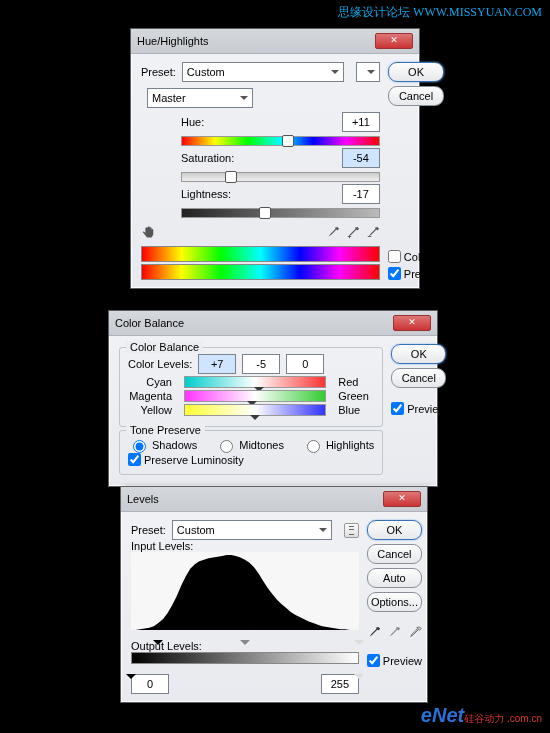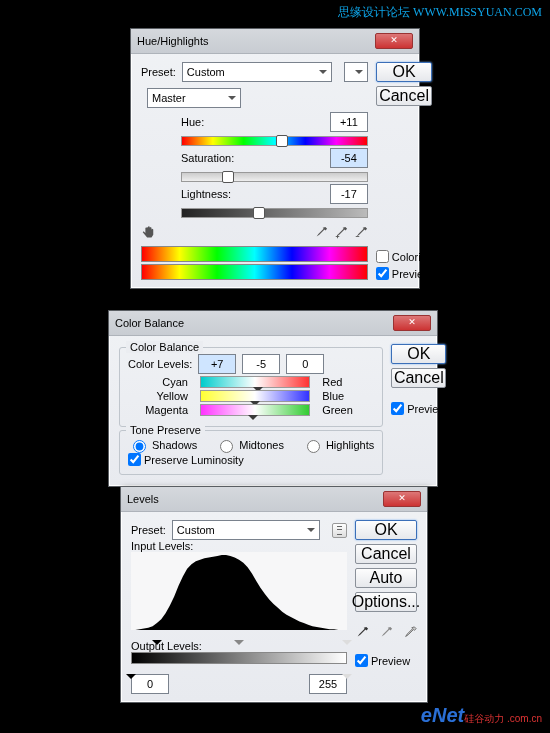--- a/index.html
+++ b/index.html
@@ -2,42 +2,42 @@
 <html><head>
 <meta charset="utf-8">
 <style>
 body{margin:0;background:#000;font-family:Tahoma,Arial,sans-serif;font-size:11px;color:#000;width:550px;height:733px;position:relative;overflow:hidden}
 .dialog{position:absolute;background:linear-gradient(#f0f2f5,#e8eaef);border:1px solid #5a5e63;box-shadow:0 0 0 1px #fff inset,2px 2px 6px rgba(0,0,0,.5)}
 .titlebar{height:18px;background:linear-gradient(#d5d8dd,#c8ccd2);padding:3px 6px;font-size:11px;display:flex;justify-content:space-between;align-items:center;border-bottom:1px solid #aeb3ba}
 .closebtn{width:36px;height:14px;background:linear-gradient(#d77,#c33);border:1px solid #933;border-radius:2px;color:#fff;font-size:9px;text-align:center;line-height:12px}
 .body{padding:8px 10px;display:flex;gap:8px}
 .left{flex:1}
 .right{width:62px;display:flex;flex-direction:column;gap:4px}
-.btn{height:18px;background:linear-gradient(#fdfdfd,#e6e8ec);border:1px solid #8a9099;border-radius:2px;font-size:16px;display:flex;align-items:center;justify-content:center;cursor:pointer}
+.btn{height:18px;background:linear-gradient(#fdfdfd,#e6e8ec);border:1px solid #8a9099;border-radius:9px;font-size:11px;display:flex;align-items:center;justify-content:center;cursor:pointer}
 .btn.primary{border:1px solid #3b6fb8;box-shadow:0 0 2px #6faaf0}
 .row{display:flex;align-items:center;gap:6px;margin:0 0}
 .lbl{font-size:11px}
-select,.sel{height:18px;background:#fff;border:1px solid #7a828d;font-size:11px;padding:0 14px 0 4px;appearance:none;position:relative}
+select,.sel{height:18px;background:#fff;border:1px solid #7a828d;font-size:11px;padding:0 26px 0 4px;appearance:none;position:relative}
 .sel{display:inline-flex;align-items:center}
 .sel::after{content:"";position:absolute;right:4px;top:7px;border:4px solid transparent;border-top-color:#555}
 .num{width:32px;height:16px;background:#fff;border:1px solid #7a828d;text-align:center;font-size:11px}
 .num.hl{background:#cfe5ff}
 .slider{height:12px;position:relative;margin:2px 0}
 .track{height:8px;background:linear-gradient(#ccc,#eee);border:1px solid #999;position:absolute;left:0;right:0;top:2px}
 .hue-track{background:linear-gradient(90deg,red,#ff0,#0f0,#0ff,#00f,#f0f,red)}
 .thumb{width:10px;height:10px;background:#fff;border:1px solid #555;border-radius:2px;position:absolute;top:1px;transform:translateX(-50%)}
 .tri{width:0;height:0;border:5px solid transparent;border-top-color:#3a3a3a;position:absolute;top:10px;transform:translateX(-50%)}
 .spectrum{height:14px;background:linear-gradient(90deg,red,#ff0,#0f0,#0ff,#00f,#f0f,red);border:1px solid #888;margin-top:6px}
 .group{border:1px solid #bfc5cc;border-radius:3px;padding:6px 8px 8px;margin:3px 0;position:relative}
 .group>.gtitle{position:absolute;top:-7px;left:6px;background:#ebedf1;padding:0 4px;font-size:11px}
 .chk{display:flex;align-items:center;gap:3px;font-size:11px}
 .chk input{margin:0}
 .ico{width:14px;height:14px;color:#555}
 .eyedrop{display:inline-flex;gap:6px}
-.cb-row{display:flex;align-items:flex-end;gap:12px;margin:2px 16px;font-size:11px}
+.cb-row{display:flex;align-items:flex-end;gap:12px;margin:2px 0;font-size:11px}
 .cb-lbl-l{width:44px;text-align:right}
 .cb-lbl-r{width:36px}
 .cb-track{flex:1;height:10px;border:1px solid #999;position:relative}
 .histo{height:78px;background:#f7f7f8;border:none;position:relative;overflow:hidden}
 .histo svg{width:100%;height:100%}
 .outgrad{height:10px;background:linear-gradient(90deg,#000,#fff);border:1px solid #888}
 .radio{display:flex;align-items:center;gap:3px;font-size:11px}
 .watermark1{position:absolute;top:4px;right:8px;color:#0ea5e9;font-size:12px;font-family:Liberation Serif, serif}
 .watermark2{position:absolute;bottom:6px;right:8px;color:#2a6fd6;font-size:20px;font-weight:bold;font-style:italic;font-family:Arial}
 .watermark2 .red{color:#d33;font-size:10px;font-style:normal;font-weight:normal}
@@ -149,32 +149,32 @@
           <input class="num" value="0" style="">
         </div>
         <div class="cb-row">
             <span class="cb-lbl-l">Cyan</span>
             <div class="cb-track" style="background:linear-gradient(90deg,#0cc,#fff,#f33)">
               <div class="tri" style="left:53%"></div>
             </div>
             <span class="cb-lbl-r">Red</span>
           </div>
         <div class="cb-row">
+            <span class="cb-lbl-l">Magenta</span>
+            <div class="cb-track" style="background:linear-gradient(90deg,#f3f,#fff,#3c3)">
+              <div class="tri" style="left:48%"></div>
+            </div>
+            <span class="cb-lbl-r">Green</span>
+          </div>
+        <div class="cb-row">
             <span class="cb-lbl-l">Yellow</span>
             <div class="cb-track" style="background:linear-gradient(90deg,#ff3,#fff,#33f)">
               <div class="tri" style="left:50%"></div>
             </div>
             <span class="cb-lbl-r">Blue</span>
-          </div>
-        <div class="cb-row">
-            <span class="cb-lbl-l">Magenta</span>
-            <div class="cb-track" style="background:linear-gradient(90deg,#f3f,#fff,#3c3)">
-              <div class="tri" style="left:48%"></div>
-            </div>
-            <span class="cb-lbl-r">Green</span>
           </div>
       </div>
       <div class="group">
         <div class="gtitle">Tone Preserve</div>
         <div class="row" style="gap:18px">
           <label class="radio">
               <input type="radio" name="tb" checked="" style="">
               <span>Shadows</span>
             </label>
           <label class="radio">

